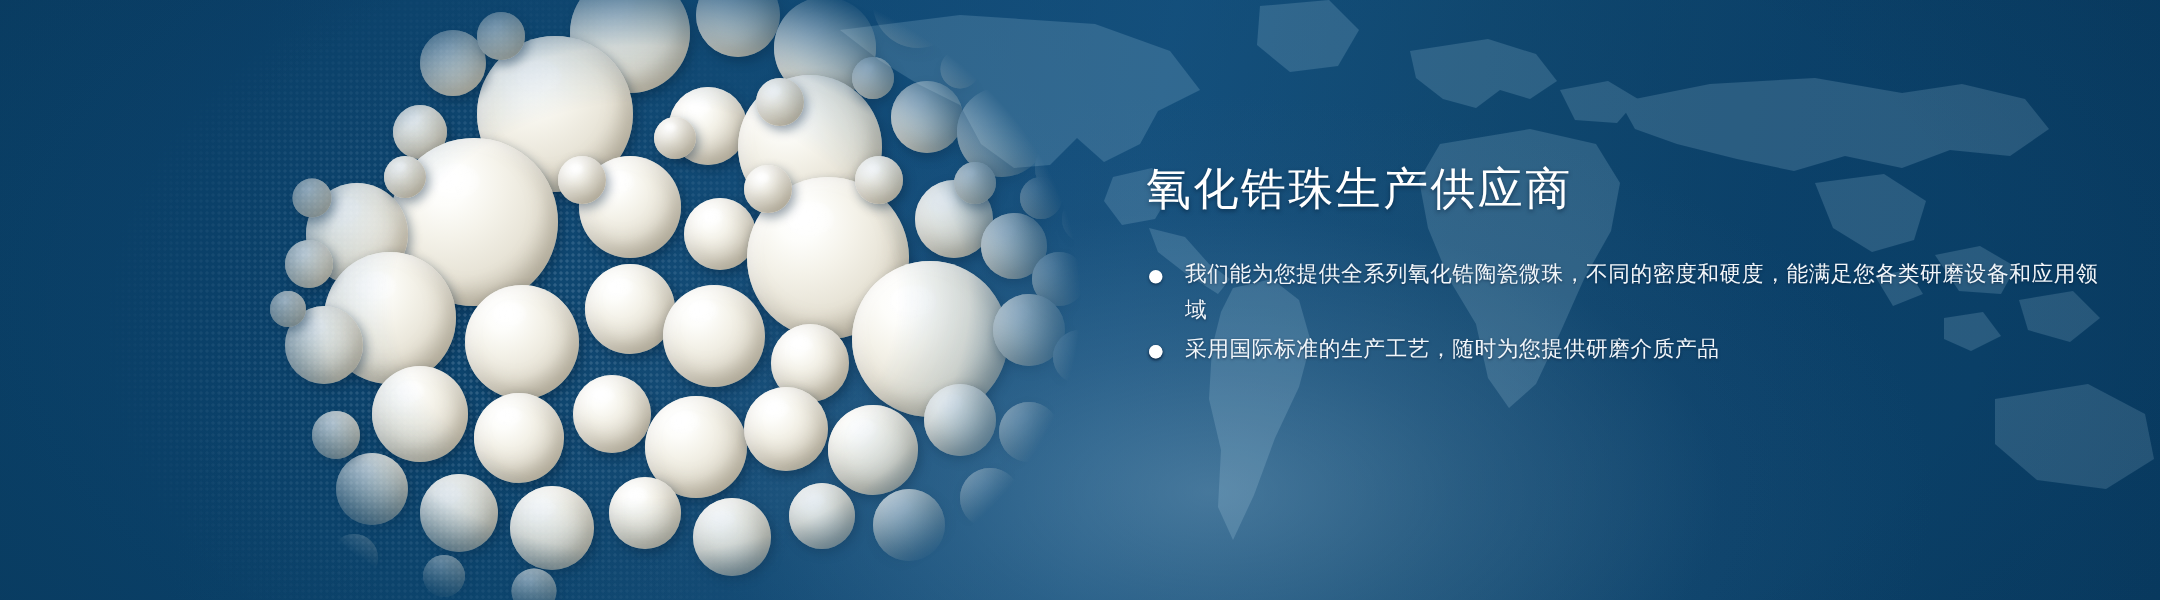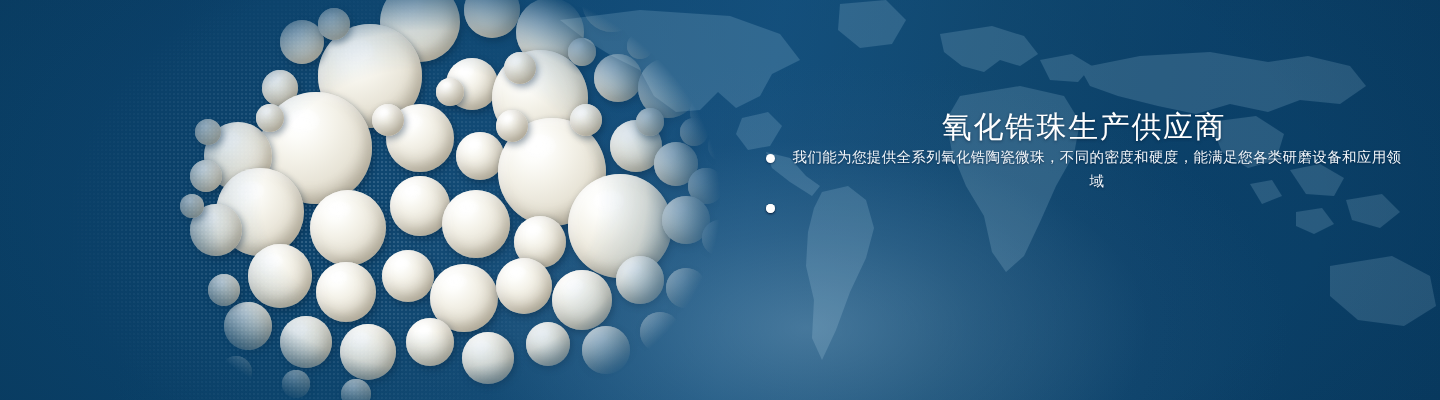--- a/index.html
+++ b/index.html
@@ -92,33 +92,33 @@
     border-radius:50%;
     background:radial-gradient(ellipse at 40% 40%, rgba(255,255,255,.95) 0%, rgba(255,255,255,.45) 55%, rgba(255,255,255,0) 100%);
     filter:blur(1.1px);
   }
 
   
   .copy{
     position:absolute;
     left:764px; top:108px;
     width:640px;
-    text-align:center;
   }
   .headline{
     font-size:30px;
     line-height:38px;
     letter-spacing:1.6px;
     color:#ffffff;
     font-weight:400;
     text-shadow:0 1px 3px rgba(0,25,50,.55);
     white-space:nowrap;
   }
   .bullets{
     list-style:none;
+    margin-top:26px;
   }
   .bullet{
     position:relative;
     padding-left:26px;
     margin-bottom:3px;
     font-size:14.5px;
     line-height:23.5px;
     color:#f2f6fa;
     letter-spacing:.35px;
     text-shadow:0 1px 2px rgba(0,20,45,.55);
@@ -254,17 +254,18 @@
     <ul class="bullets">
       <li class="bullet">
         <span class="dot"></span>
         <span>我们能为您提供全系列氧化锆陶瓷微珠，不同的密度和硬度，能满足您各类研磨设备和应用领域</span>
       </li>
       <li class="bullet">
         <span class="dot"></span>
       </li>
       <li class="bullet">
         <span class="dot"></span>
+        <span>采用国际标准的生产工艺，随时为您提供研磨介质产品</span>
       </li>
     </ul>
   </div>
 
 </div>
 
 </body></html>

